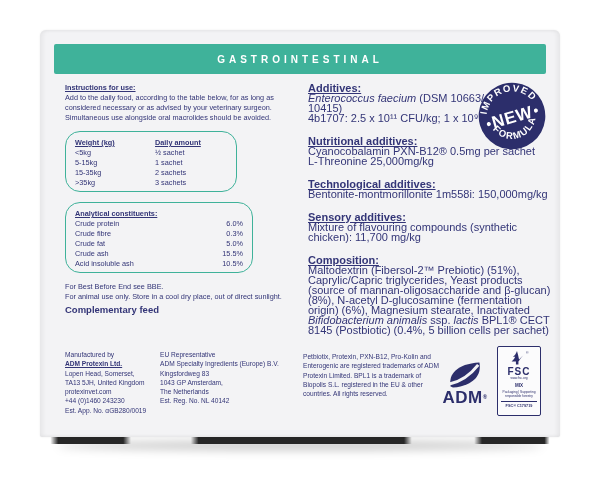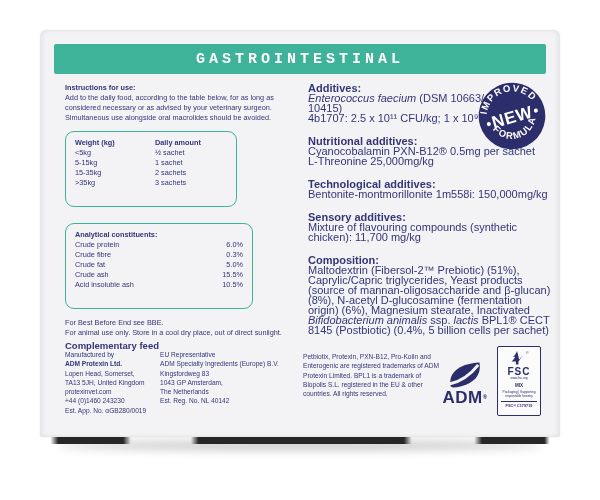--- a/index.html
+++ b/index.html
@@ -5,31 +5,31 @@
   html,body{margin:0;padding:0;}
   body{width:600px;height:500px;background:#ffffff;font-family:"Liberation Sans",sans-serif;}
   .stage{position:relative;width:600px;height:500px;overflow:hidden;}
 
   .package{position:absolute;left:40px;top:30px;width:520px;height:407px;background:#f3f3f5;
            border-radius:6px 6px 2px 2px;
            box-shadow:inset 3px 0 4px rgba(0,0,0,0.05), inset -3px 0 4px rgba(0,0,0,0.05), 0 0 2px rgba(0,0,0,0.08);}
 
   .titlebar{position:absolute;left:14px;top:14px;width:492px;height:30px;background:#3fb29a;border-radius:2px;
             display:flex;align-items:center;justify-content:center;}
-  .titlebar span{color:#ffffff;font-weight:bold;font-size:15px;letter-spacing:4px;font-family:Liberation Mono, monospace;}
+  .titlebar span{color:#ffffff;font-weight:bold;font-size:10px;letter-spacing:4px;}
   .col-left{position:absolute;left:25px;top:53px;width:235px;color:#333577;font-size:7.3px;line-height:10px;}
   .col-right{position:absolute;left:268px;top:53px;width:243px;color:#333577;font-size:11px;line-height:10px;}
-  .h{font-weight:bold;}
+  .h{font-weight:bold;text-decoration:underline;}
   .sec{margin-top:13px;}
 
-  .tealbox{border:1.5px solid #3fb29a;border-radius:9px;padding:6px 9px 18px 9px;margin-top:8px;background:transparent;}
+  .tealbox{border:1.5px solid #3fb29a;border-radius:15px;padding:6px 9px 3px 9px;margin-top:8px;background:transparent;}
   .dosage{width:152px;}
   .dosrow{display:flex;}
   .dosrow .c1{width:80px;}
-  .analytical{width:168px;margin-top:16px;}
+  .analytical{width:168px;margin-top:10px;}
   .anrow{display:flex;justify-content:space-between;gap:12px;}
   .anrow .val{text-align:right;}
 
   .storage{margin-top:9px;}
   .feedtype{margin-top:3px;font-size:9.5px;font-weight:bold;}
 
   .badge{position:absolute;left:438px;top:52px;width:68px;height:68px;transform:rotate(-16deg);}
   .badge svg{width:100%;height:100%;}
   .badge .arc{fill:#ffffff;font-size:14px;font-weight:bold;letter-spacing:2px;font-family:"Liberation Sans",sans-serif;}
   .badge .ctr{fill:#ffffff;font-size:25px;font-weight:bold;letter-spacing:1px;font-family:"Liberation Sans",sans-serif;}

